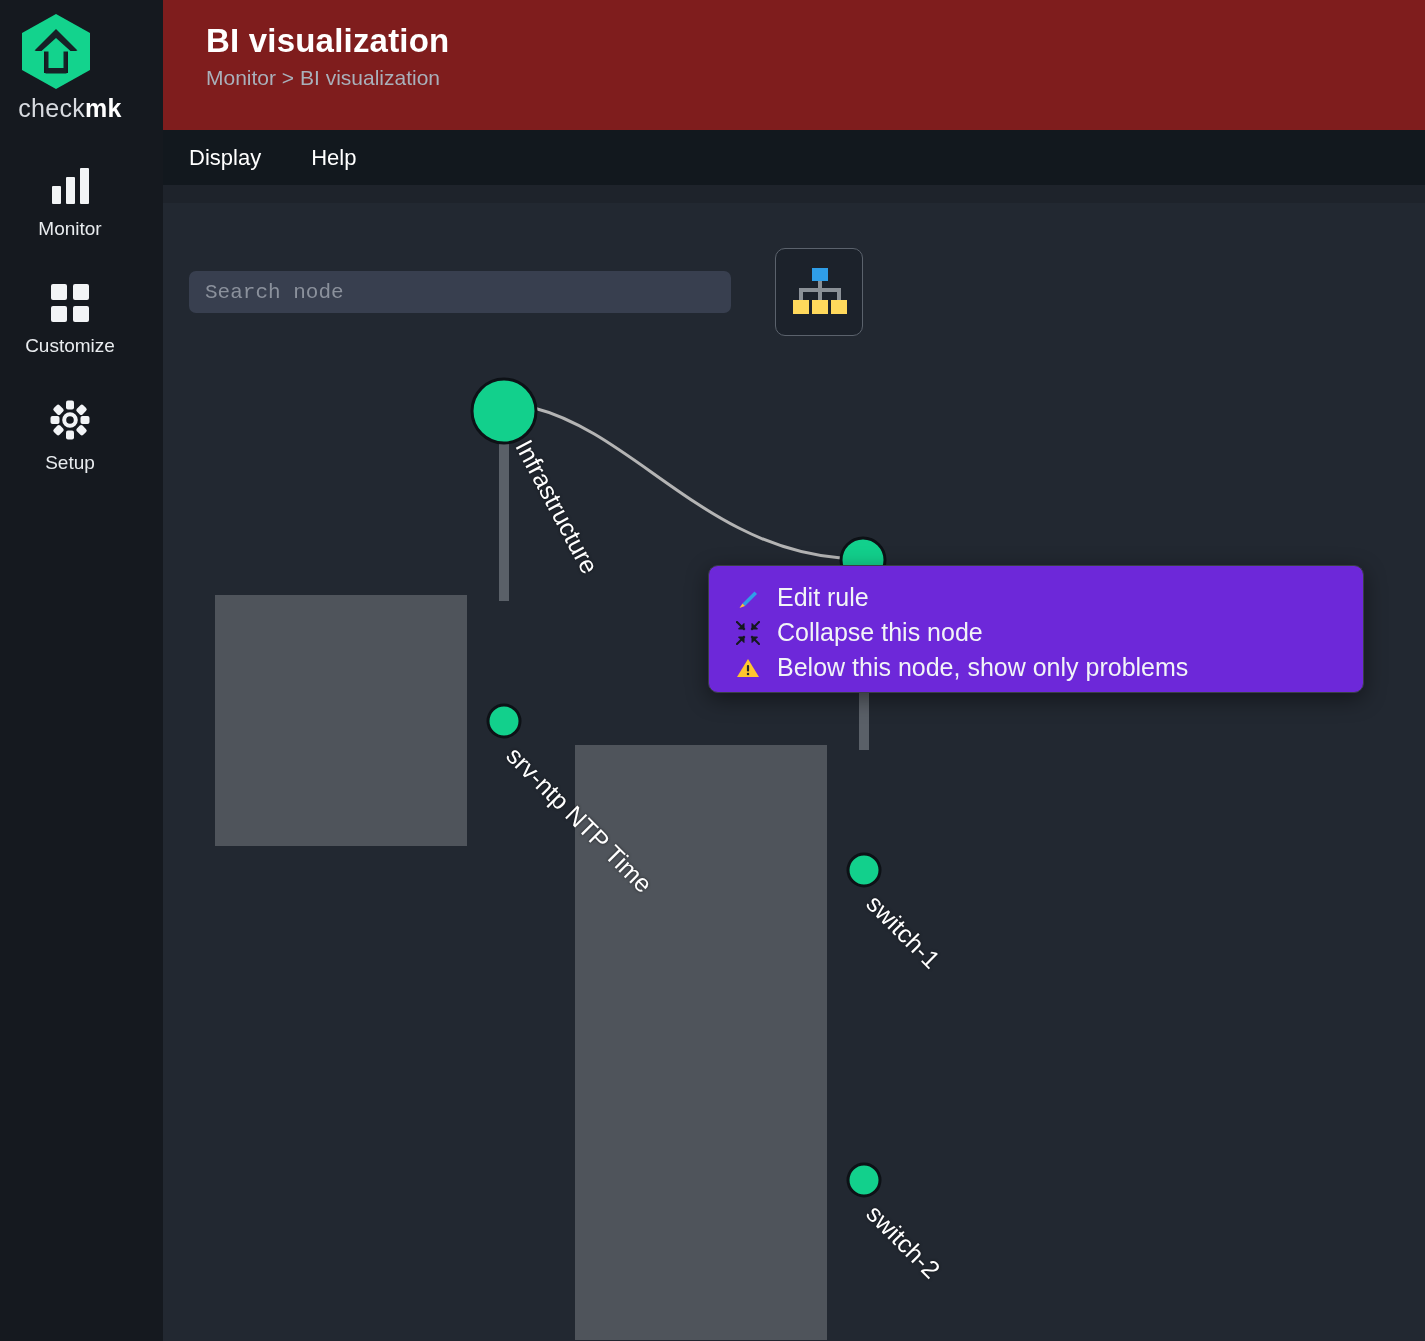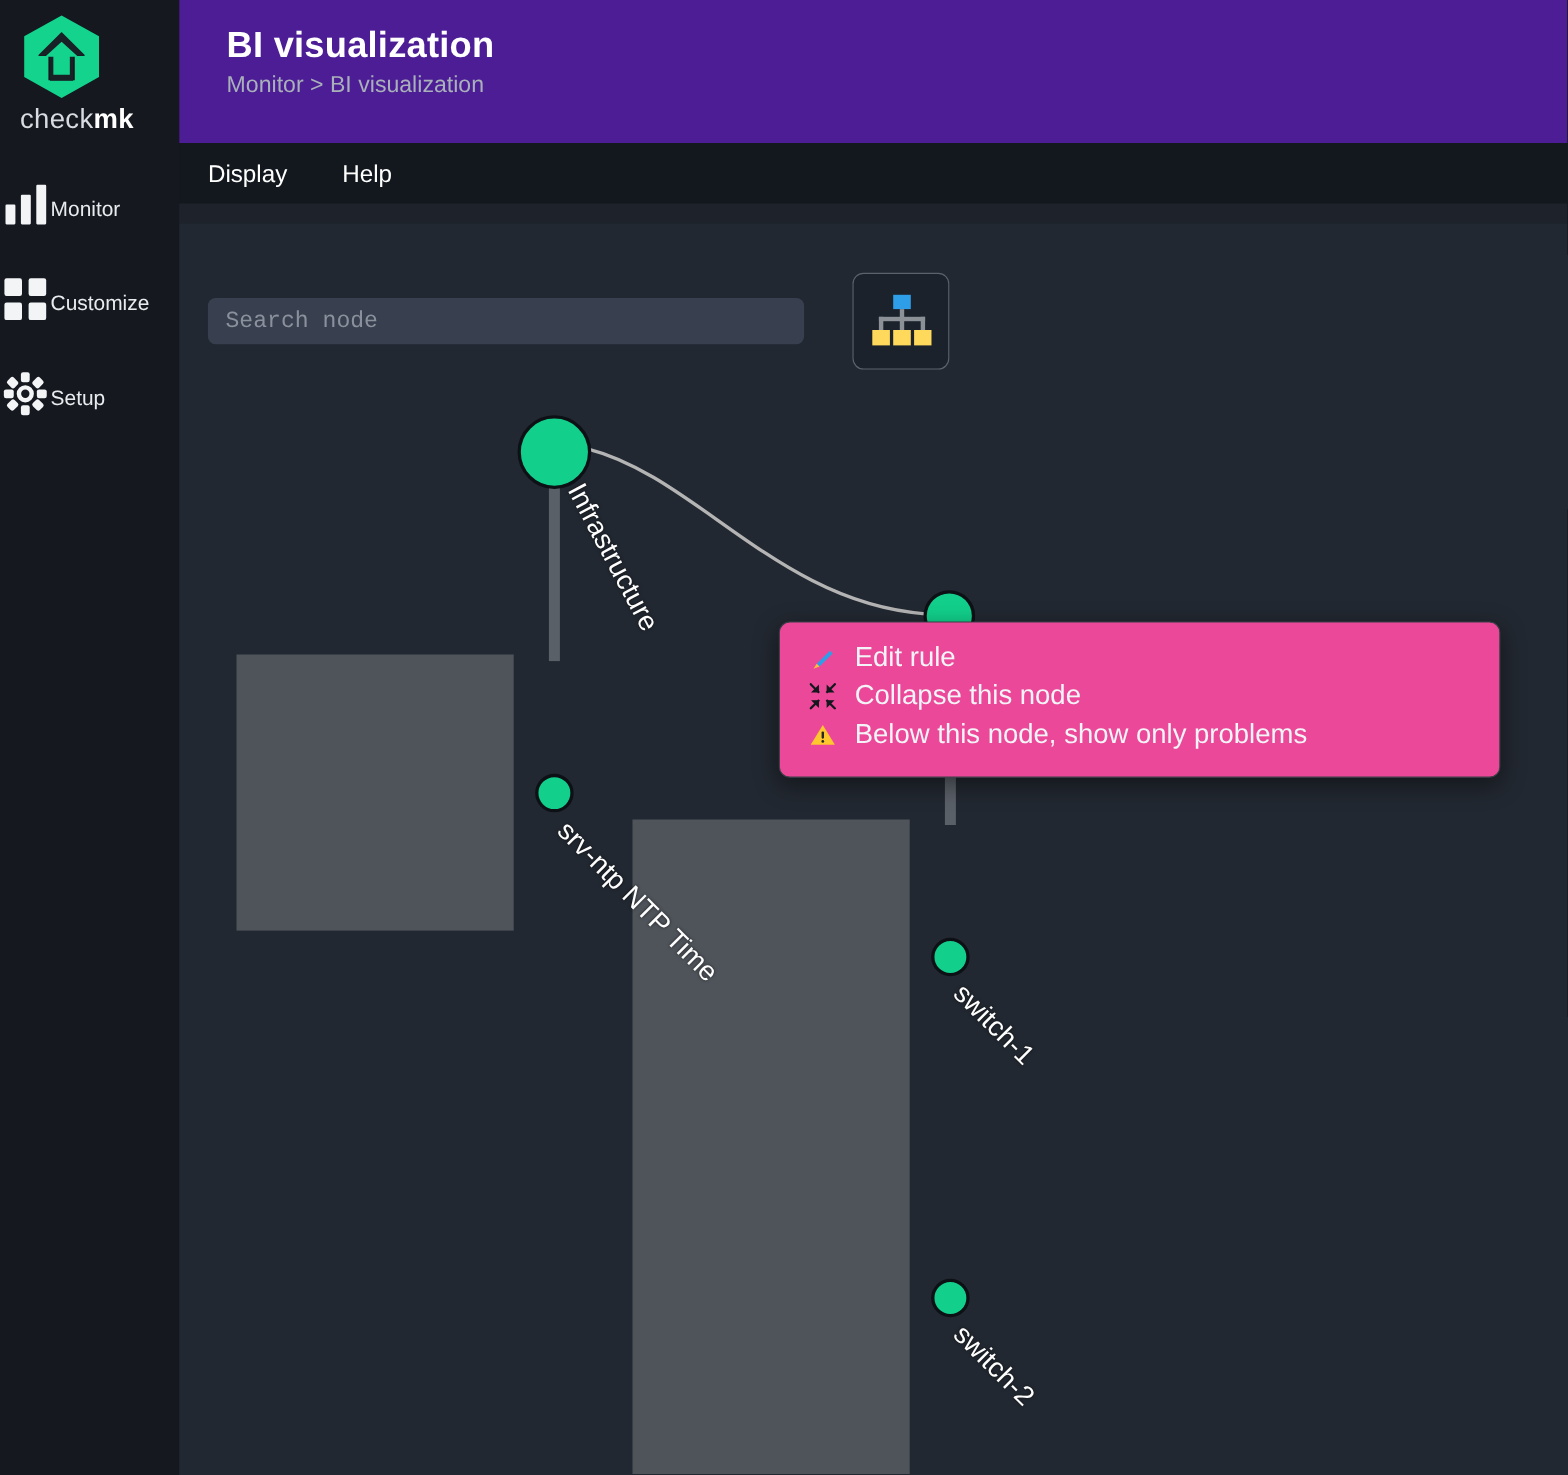--- a/index.html
+++ b/index.html
@@ -44,21 +44,21 @@
     letter-spacing: .3px;
     color: #d8dbe0;
     font-weight: 400;
   }
   #logo-text .mk { color: #ffffff; font-weight: 700; }
 
   .nav-item {
     margin-top: 40px;
     width: 140px;
     display: flex;
-    flex-direction: row;
+    flex-direction: column;
     align-items: center;
     cursor: pointer;
   }
   .nav-item .nav-icon {
     width: 46px; height: 46px;
     display: flex; align-items: center; justify-content: center;
   }
   .nav-item .nav-label {
     margin-top: 9px;
     font-size: 19px;
@@ -89,21 +89,21 @@
     width: 1285px;
     height: 1341px;
     background: #15191f;
   }
 
   #page-header {
     position: absolute;
     left: 23px; top: 0;
     width: 1262px;
     height: 130px;
-    background: #4c1d95;
+    background: #7f1d1d;
     padding: 22px 0 0 43px;
   }
   #page-title {
     font-size: 33px;
     font-weight: 700;
     color: #ffffff;
     letter-spacing: .2px;
   }
   #breadcrumb {
     margin-top: 6px;
@@ -192,24 +192,24 @@
     transform-origin: 0 0;
     text-shadow: 0 0 3px rgba(0,0,0,.65);
     pointer-events: none;
   }
 
   
   #context-menu {
     position: absolute;
     left: 545px; top: 362px;
     width: 656px;
-    background: #ec4899;
+    background: #6d28d9;
     border: 1px solid #3a3f46;
     border-radius: 10px;
-    padding: 14px 0 21px 0;
+    padding: 14px 0 7px 0;
     box-shadow: 0 6px 22px rgba(0,0,0,.45);
   }
   .menu-row {
     display: flex;
     align-items: center;
     gap: 16px;
     padding: 3px 24px 3px 26px;
     cursor: pointer;
   }
   .menu-row .mi-icon {

